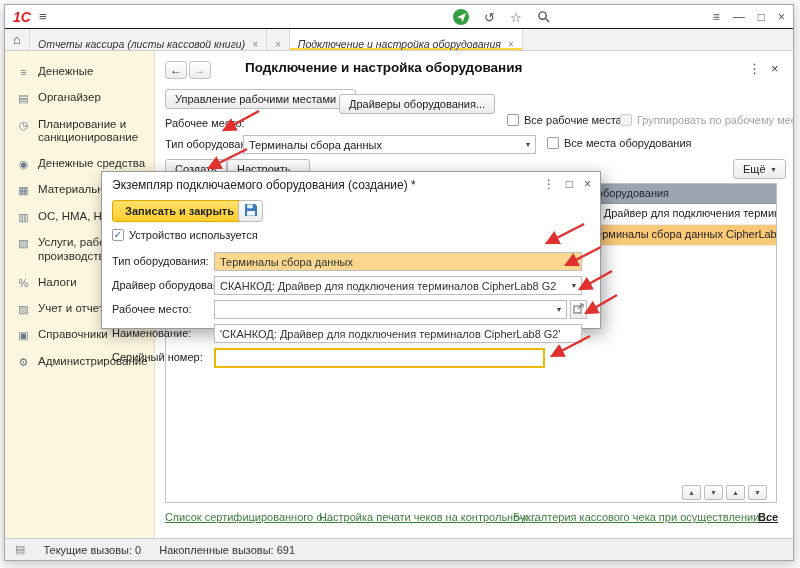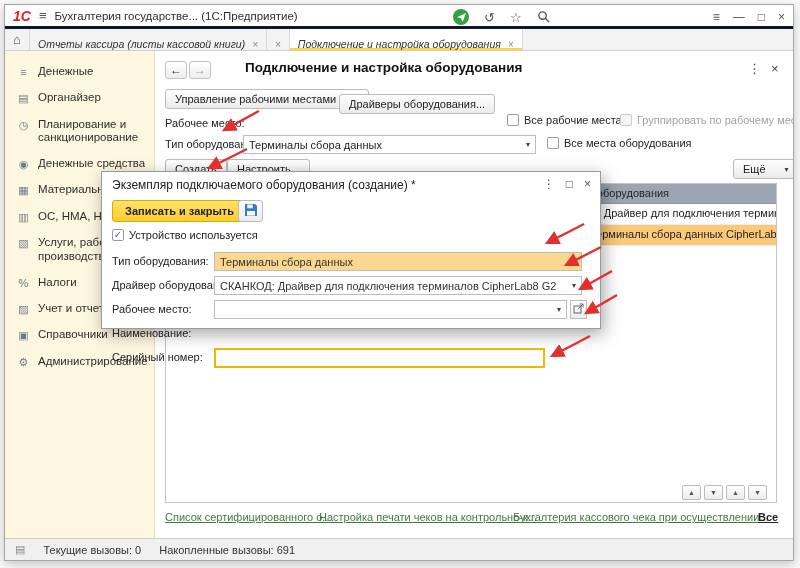--- a/index.html
+++ b/index.html
@@ -5,21 +5,21 @@
   * { margin:0; padding:0; box-sizing:border-box; }
   html,body { width:800px; height:568px; }
   body { font-family:"Liberation Sans", sans-serif; background:#fafafa; position:relative; overflow:hidden; }
 
   .window { position:absolute; left:4px; top:4px; width:790px; height:557px; background:#fff;
             border:1px solid #a6a6a6; box-shadow:0 3px 10px rgba(0,0,0,.22);
             display:flex; flex-direction:column; font-size:11px; color:#333; }
 
   
   .titlebar { flex:0 0 24px; display:flex; align-items:center; gap:8px; padding:0 8px;
-              border-bottom:3px solid #0f172a; position:relative; background:#fff; }
+              border-bottom:1px solid #0f172a; position:relative; background:#fff; }
   .logo { color:#e31e24; font-weight:700; font-style:italic; font-size:14px; }
   .tb-menu { font-size:13px; color:#555; }
   .tb-title { font-size:11.5px; color:#2e2e2e; }
   .tb-center { position:absolute; left:448px; top:0; height:24px; display:flex; align-items:center; gap:15px; }
   .green-circle { width:16px; height:16px; border-radius:50%; background:#35a042;
                   display:inline-flex; align-items:center; justify-content:center; }
   .tb-ico { color:#555; font-size:13px; line-height:1; }
   .tb-right { position:absolute; right:8px; top:0; height:24px; display:flex; align-items:center; gap:13px; }
   .tb-right span { color:#555; font-size:12px; line-height:1; }
 
@@ -44,21 +44,21 @@
 
   
   .main { flex:1; position:relative; background:#fff; overflow:hidden; }
   .navbtn { position:absolute; width:22px; height:18px; border:1px solid #c2c2c2; border-radius:3px;
             background:linear-gradient(#fff,#ededed); display:flex; align-items:center; justify-content:center;
             font-size:12px; color:#333; top:10px; }
   .navbtn.fwd { color:#a0a0a0; }
   .page-title { position:absolute; left:90px; top:9px; font-size:13.5px; font-weight:700; color:#111; white-space:nowrap; }
   .form-ctl { position:absolute; top:10px; color:#444; font-size:13px; }
 
-  .btn { position:absolute; height:20px; display:inline-flex; align-items:center; gap:19px; padding:0 9px;
+  .btn { position:absolute; height:20px; display:inline-flex; align-items:center; gap:6px; padding:0 9px;
          background:linear-gradient(#fefefe,#ebebeb); border:1px solid #bcbcbc; border-radius:3px;
          font-size:11px; color:#222; white-space:nowrap; }
   .dd { font-size:8px; color:#444; }
 
   .lbl { position:absolute; font-size:11px; color:#222; white-space:nowrap; }
   .chk { position:absolute; display:flex; align-items:center; gap:5px; font-size:11px; color:#222; white-space:nowrap; }
   .chk .box { width:12px; height:12px; border:1px solid #9b9b9b; border-radius:2px; background:#fff;
               display:inline-flex; align-items:center; justify-content:center; font-size:10px; color:#2e6fae; line-height:1; }
   .chk.disabled { color:#a2a2a2; }
   .chk.disabled .box { border-color:#cccccc; background:#f5f5f5; }
@@ -112,21 +112,20 @@
   .annotations { position:absolute; left:0; top:0; width:800px; height:568px; z-index:50; pointer-events:none; }
 </style>
 </head>
 <body>
 
 <div class="window">
 
   <div class="titlebar">
     <span class="logo">1С</span>
     <span class="tb-menu">≡</span>
-    <span class="tb-title">Бухгалтерия государстве... (1С:Предприятие)</span>
     <div class="tb-center">
       <span class="green-circle">
         <svg width="9" height="9" viewBox="0 0 10 10">
             <path d="M0 4.6 L10 0 L6.2 10 L4.4 5.9 Z" fill="#fff"></path>
           </svg>
       </span>
       <span class="tb-ico">↺</span>
       <span class="tb-ico">☆</span>
       <span class="tb-ico">
         <svg width="13" height="13" viewBox="0 0 14 14">
@@ -340,20 +339,23 @@
     <div class="open-btn">
       <span>
         <svg width="11" height="11" viewBox="0 0 11 11">
             <rect x="1" y="3" width="7" height="7" fill="none" stroke="#666"></rect>
             <path d="M5 6 L10 1 M6.5 1 H10 V4.5" stroke="#666" fill="none"></path>
           </svg>
       </span>
     </div>
 
     <div class="lbl" style="left:10px; top:155px;">Наименование:</div>
+    <div class="fld" style="left:112px; top:152px; width:368px;">
+      <span>'СКАНКОД: Драйвер для подключения терминалов CipherLab8 G2'</span>
+    </div>
 
     <div class="lbl" style="left:10px; top:179px;">Серийный номер:</div>
     <div class="fld required" style="left:112px; top:176px; width:331px;">
       <span></span>
     </div>
   </div>
 
   <div class="statusbar">
     <span class="status-ico">▤</span>
     <span>Текущие вызовы: 0</span>

